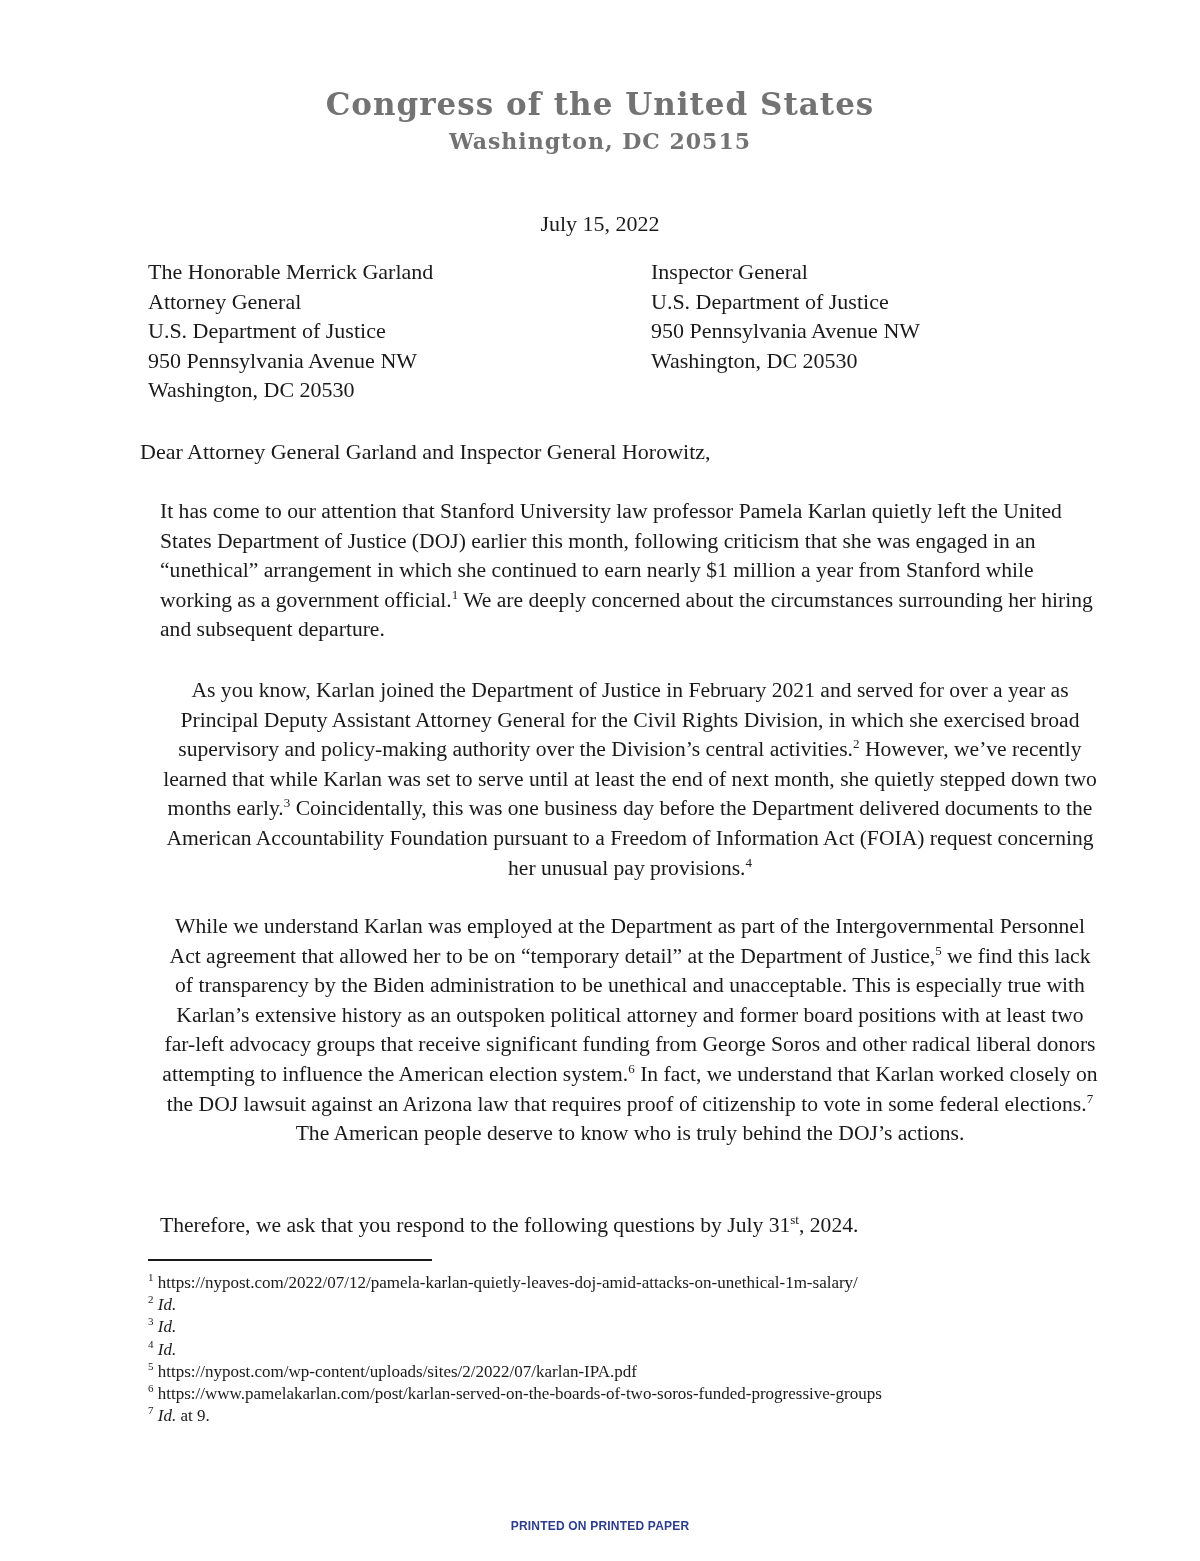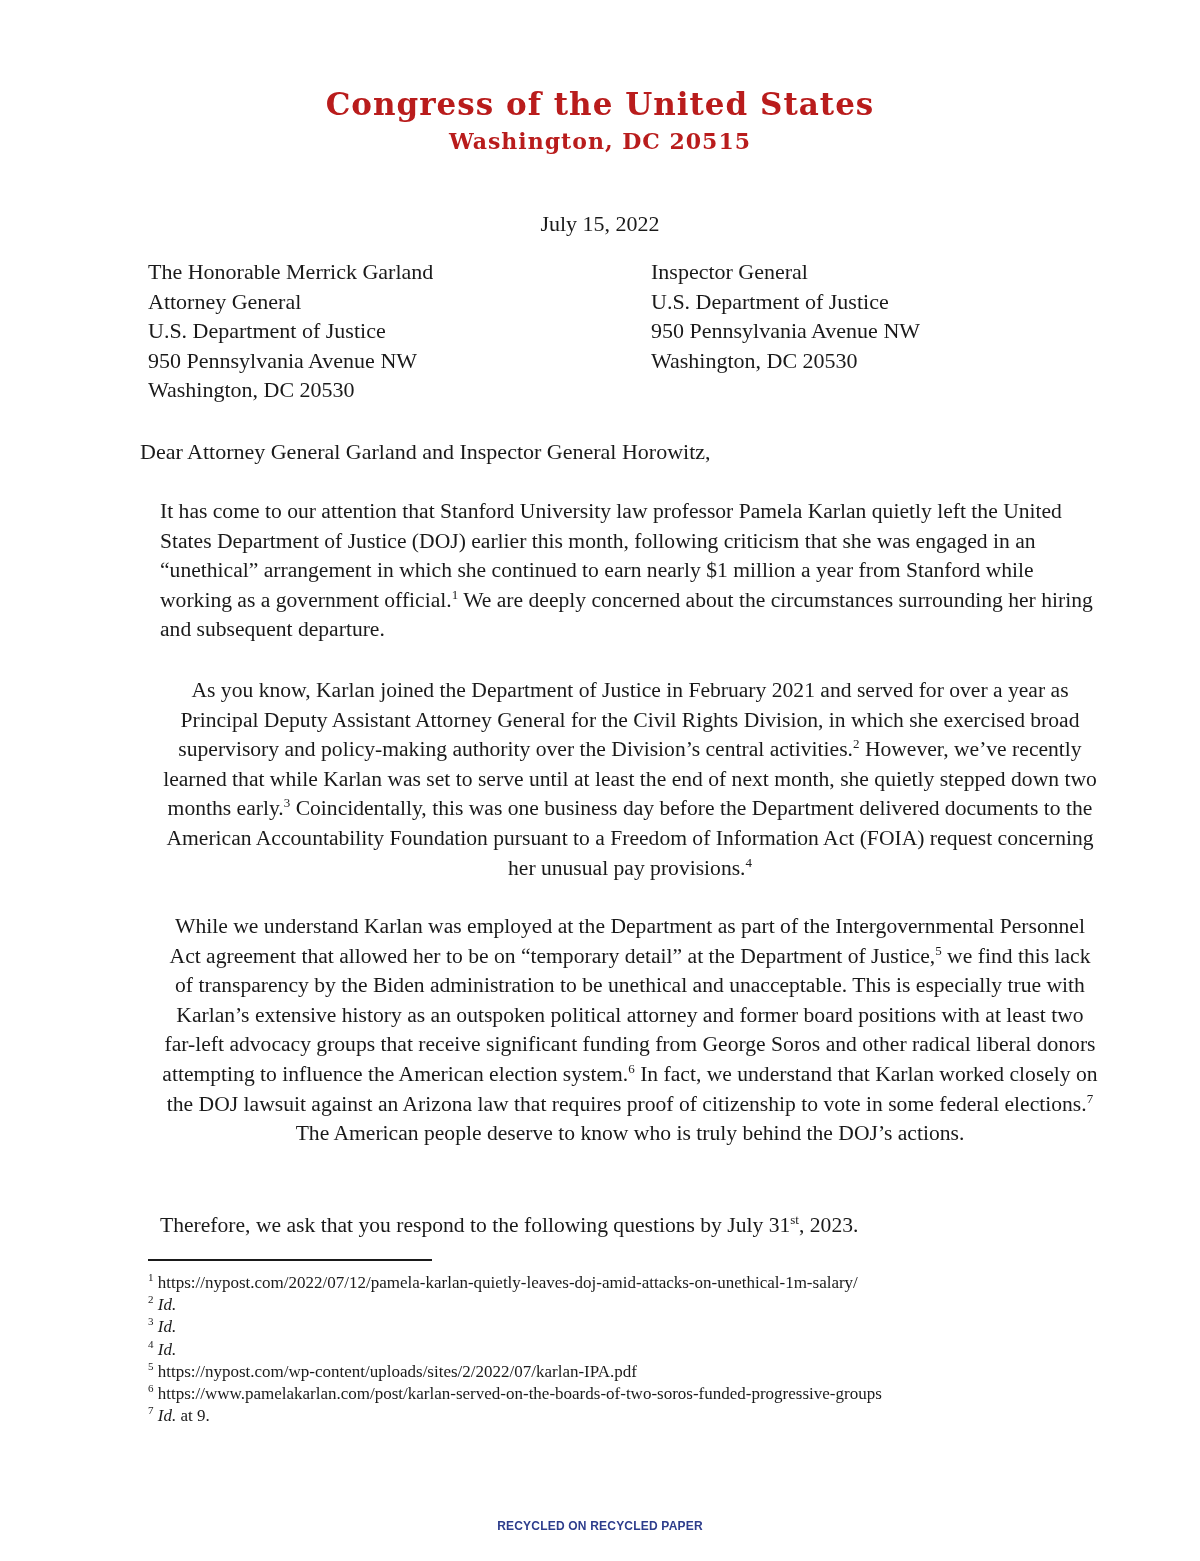--- a/index.html
+++ b/index.html
@@ -5,21 +5,21 @@
     * { box-sizing: border-box; margin: 0; padding: 0; }
     html, body { width: 1200px; height: 1561px; background: #ffffff; }
     body {
       position: relative;
       font-family: "Liberation Serif", "DejaVu Serif", serif;
       color: #1a1a1a;
       overflow: hidden;
     }
     .letterhead {
       position: absolute; top: 84px; left: 0; width: 1200px;
-      text-align: center; color: #b91c1c;
+      text-align: center; color: #737373;
     }
     .lh-title {
       font-family: "DejaVu Serif", serif;
       font-weight: bold; font-size: 31px; letter-spacing: 1px;
       line-height: 40px;
     }
     .lh-sub {
       font-family: "DejaVu Serif", serif;
       font-weight: bold; font-size: 22px; letter-spacing: 1px;
       line-height: 30px; margin-top: 2px;
@@ -94,28 +94,28 @@
 
 <p class="para p2">
   <span>As you know, Karlan joined the Department of Justice in February 2021 and served for over a year as Principal Deputy Assistant Attorney General for the Civil Rights Division, in which she exercised broad supervisory and policy-making authority over the Division’s central activities.</span><sup>2</sup><span> However, we’ve recently learned that while Karlan was set to serve until at least the end of next month, she quietly stepped down two months early.</span><sup>3</sup><span> Coincidentally, this was one business day before the Department delivered documents to the American Accountability Foundation pursuant to a Freedom of Information Act (FOIA) request concerning her unusual pay provisions.</span><sup>4</sup>
 </p>
 
 <p class="para p3">
   <span>While we understand Karlan was employed at the Department as part of the Intergovernmental Personnel Act agreement that allowed her to be on “temporary detail” at the Department of Justice,</span><sup>5</sup><span> we find this lack of transparency by the Biden administration to be unethical and unacceptable. This is especially true with Karlan’s extensive history as an outspoken political attorney and former board positions with at least two far-left advocacy groups that receive significant funding from George Soros and other radical liberal donors attempting to influence the American election system.</span><sup>6</sup><span> In fact, we understand that Karlan worked closely on the DOJ lawsuit against an Arizona law that requires proof of citizenship to vote in some federal elections.</span><sup>7</sup><span> The American people deserve to know who is truly behind the DOJ’s actions.</span>
 </p>
 
 <p class="para p4">
-  <span>Therefore, we ask that you respond to the following questions by July 31</span><sup>st</sup><span>, 2023.</span>
+  <span>Therefore, we ask that you respond to the following questions by July 31</span><sup>st</sup><span>, 2024.</span>
 </p>
 
 <div class="rule"></div>
 
 <div class="footnotes">
   <div class="fn"><sup>1</sup> <span>https://nypost.com/2022/07/12/pamela-karlan-quietly-leaves-doj-amid-attacks-on-unethical-1m-salary/</span></div>
   <div class="fn"><sup>2</sup> <i>Id.</i></div>
   <div class="fn"><sup>3</sup> <i>Id.</i></div>
   <div class="fn"><sup>4</sup> <i>Id.</i></div>
   <div class="fn"><sup>5</sup> <span>https://nypost.com/wp-content/uploads/sites/2/2022/07/karlan-IPA.pdf</span></div>
   <div class="fn"><sup>6</sup> <span>https://www.pamelakarlan.com/post/karlan-served-on-the-boards-of-two-soros-funded-progressive-groups</span></div>
   <div class="fn"><sup>7</sup> <i>Id.</i><span> at 9.</span></div>
 </div>
 
-<div class="recycled">RECYCLED ON RECYCLED PAPER</div>
+<div class="recycled">PRINTED ON PRINTED PAPER</div>
 
 </body></html>

